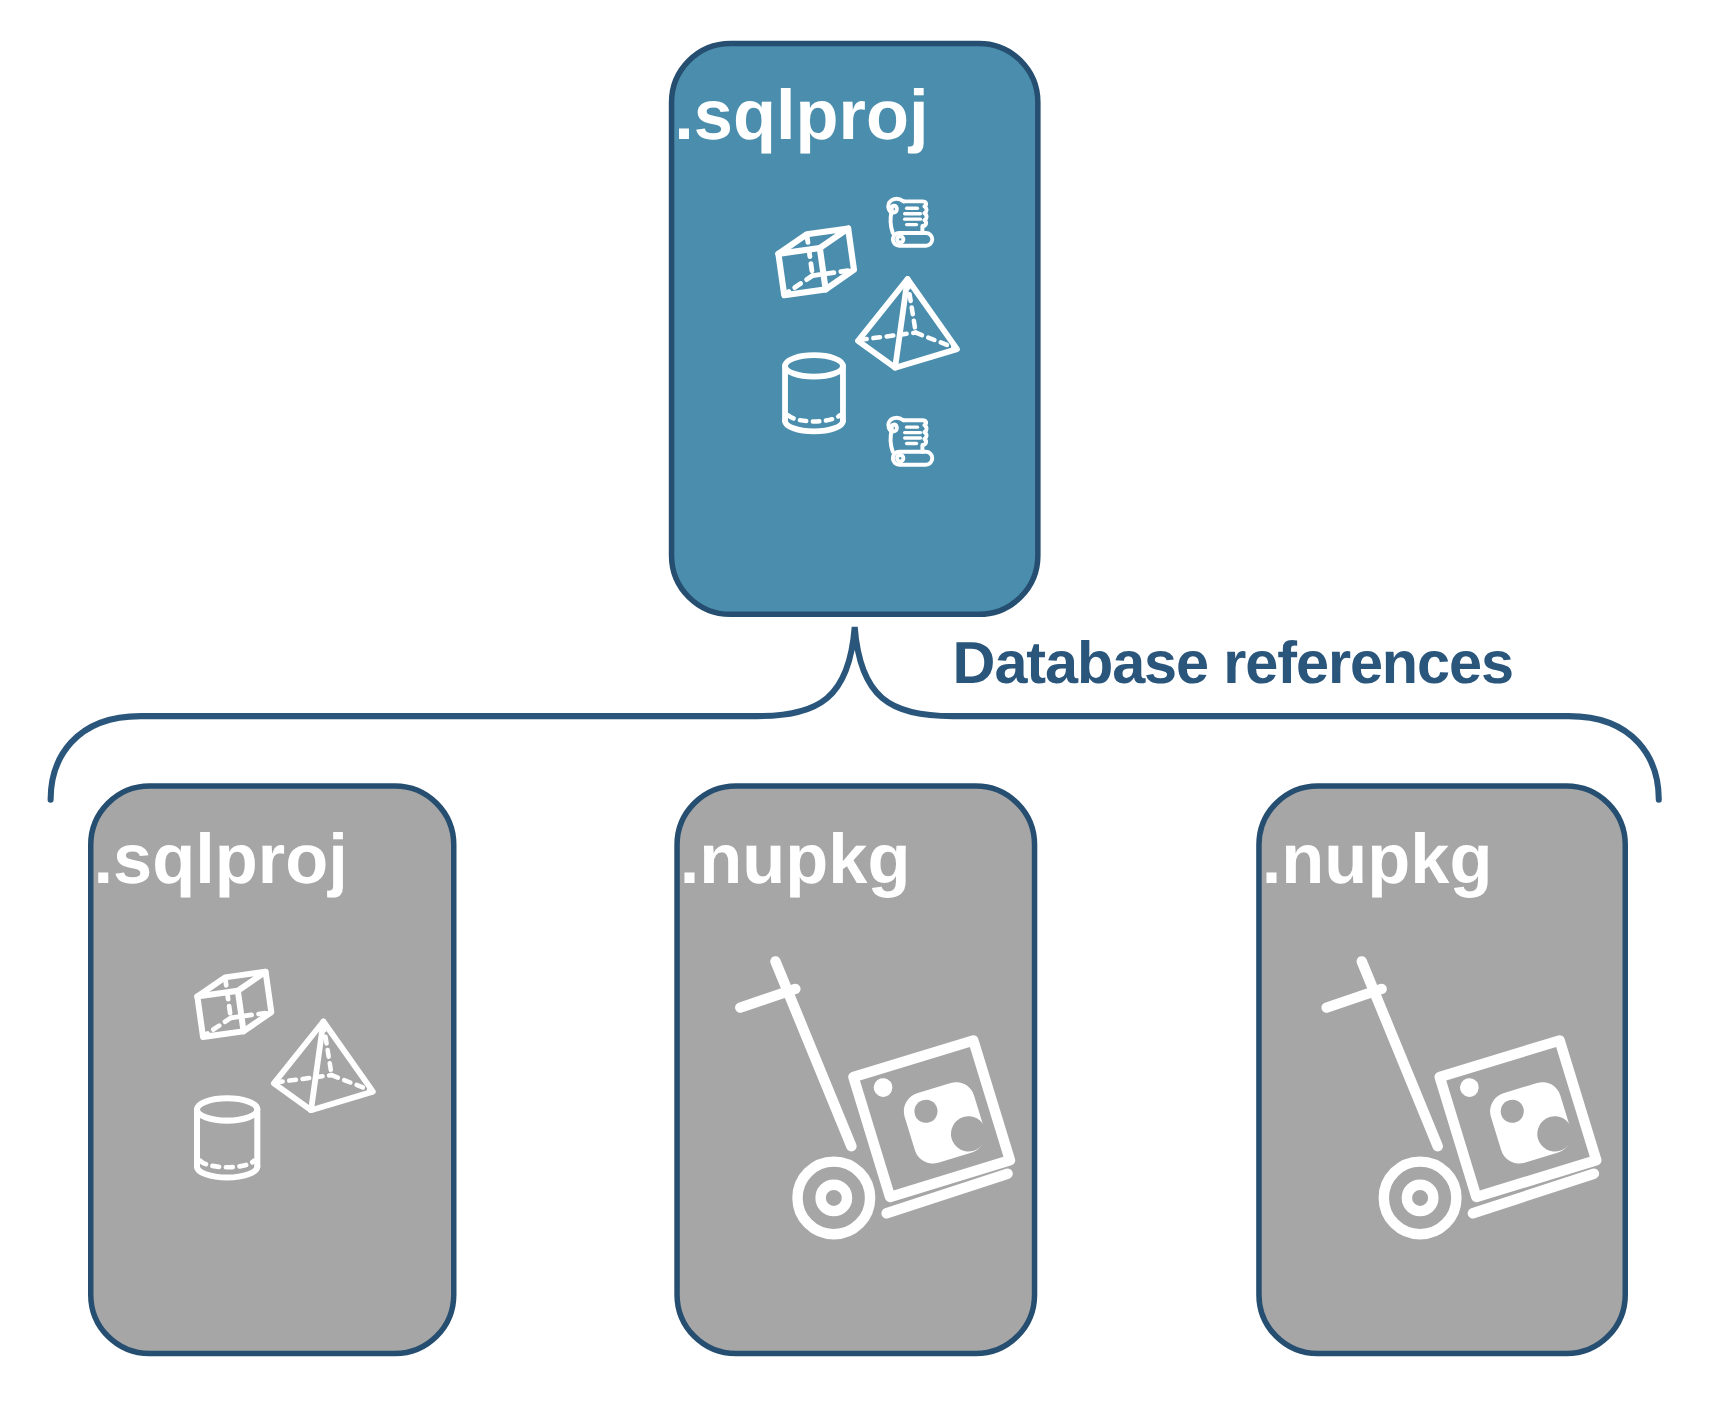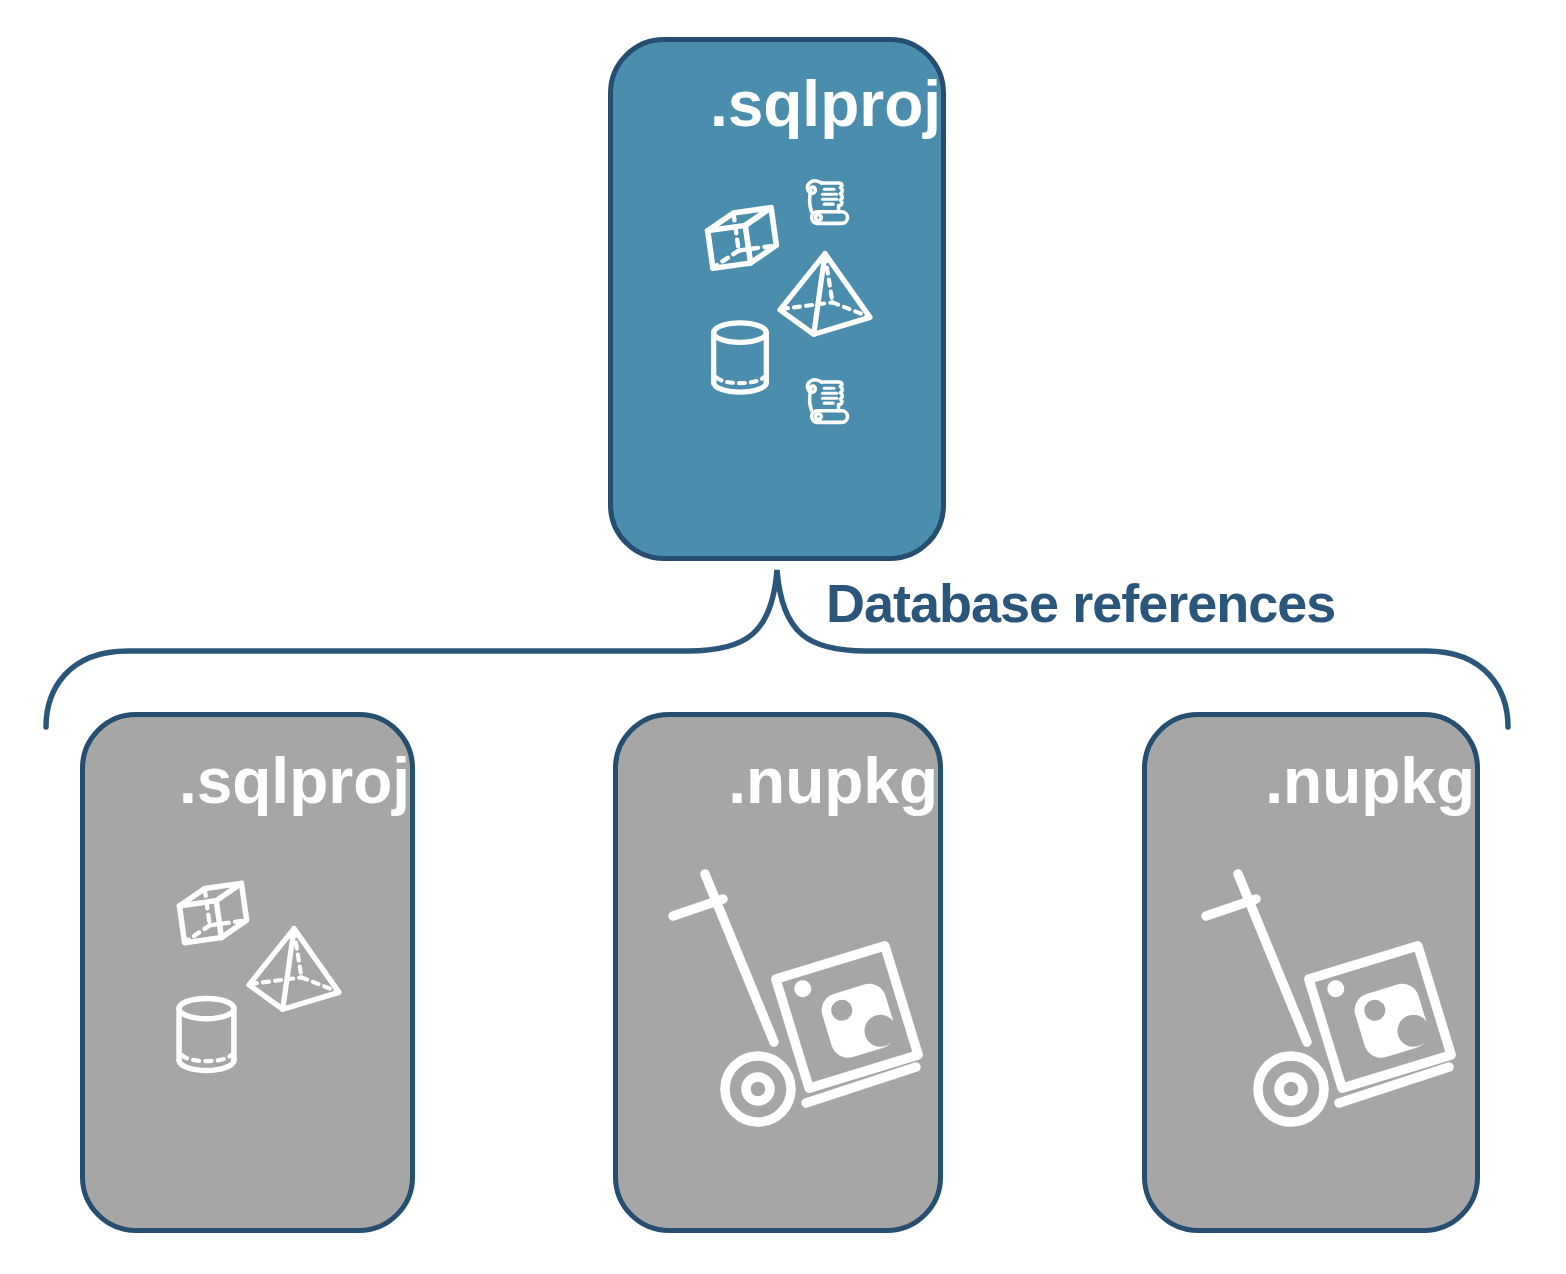--- a/index.html
+++ b/index.html
@@ -7,29 +7,29 @@
     width:1566px;height:1274px;position:relative;background:#ffffff;
     font-family:"Liberation Sans",sans-serif;overflow:hidden;
   }
   .node{
     position:absolute;box-sizing:border-box;
     border:5px solid #254e70;border-radius:56px;
   }
   .node--root{background:#4a8dac;}
   .node--child{background:#a6a6a6;}
   .node-title{
-    text-align:right;font-weight:700;font-size:64px;line-height:1;
+    text-align:left;font-weight:700;font-size:64px;line-height:1;
     color:#ffffff;letter-spacing:0;
   }
   .node--root .node-title{padding-top:30px;}
   .node--child .node-title{padding-top:32px;}
   .icon{position:absolute;}
   #brace-layer{position:absolute;left:0;top:0;width:1566px;height:1274px;pointer-events:none;}
   .connector-label{
-    position:absolute;left:826px;top:576px;
+    position:absolute;left:866px;top:576px;
     font-weight:700;font-size:54px;line-height:1;letter-spacing:-1px;
     color:#2a567c;white-space:nowrap;
   }
   svg{display:block;}
 </style>
 </head>
 <body>
 
 <svg width="0" height="0" style="position:absolute" aria-hidden="true">
   <defs>

